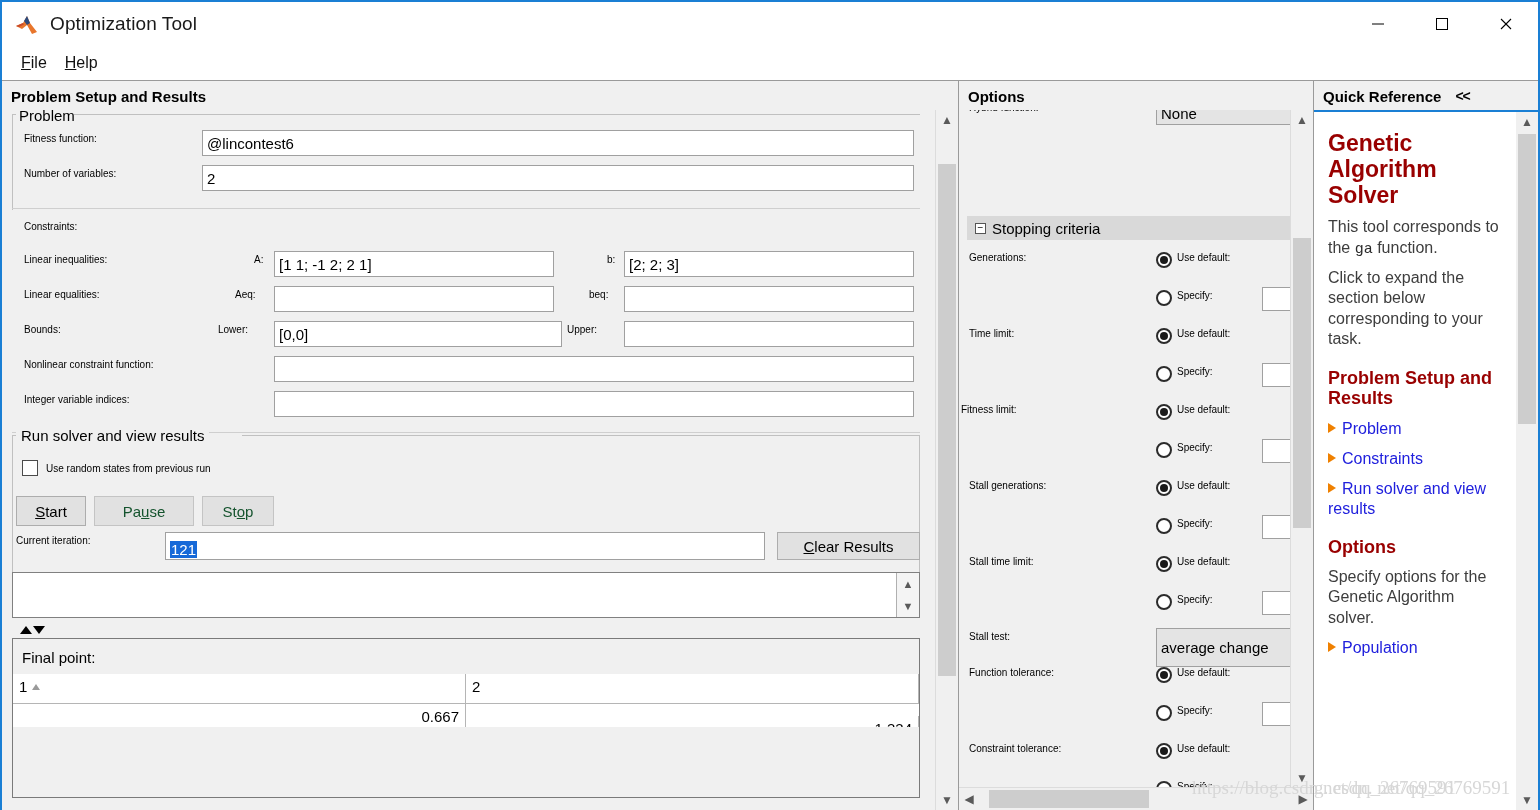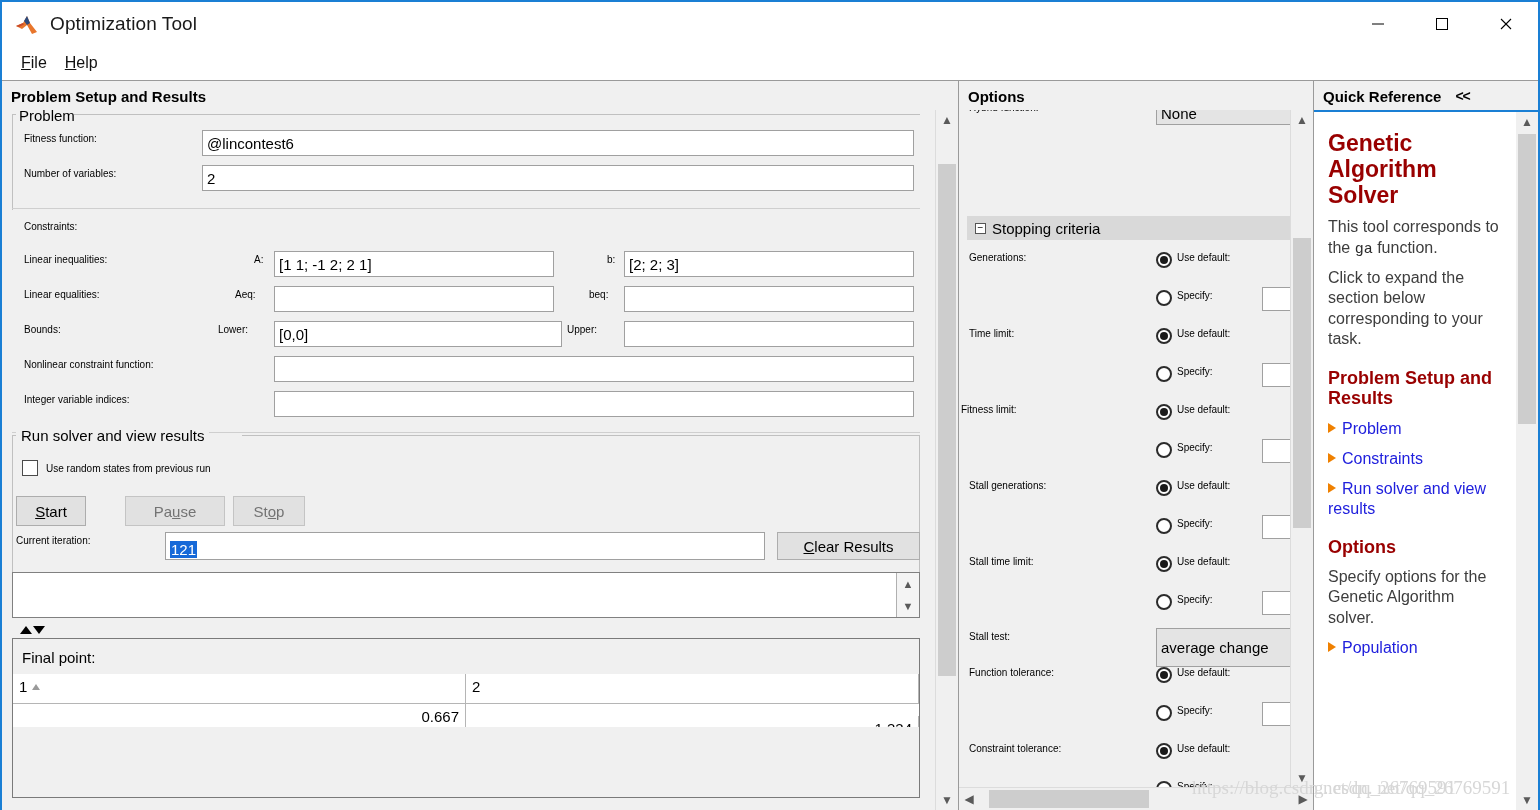--- a/index.html
+++ b/index.html
@@ -73,21 +73,21 @@
 
   .checkbox{
     width:16px;height:16px;box-sizing:border-box;border:1px solid #4a4a4a;background:#fff;
     display:inline-block;vertical-align:middle;
   }
   .btn{
     box-sizing:border-box;background:#e1e1e1;border:1px solid #adadad;
     font-size:15px;color:#000;display:flex;align-items:center;justify-content:center;
     font-family:"Liberation Sans",sans-serif;cursor:default;
   }
-  .btn.disabled{color:#737373;background:#e1e1e1;border-color:#c4c4c4;margin-left:31px;}
+  .btn.disabled{color:#14532d;background:#e1e1e1;border-color:#c4c4c4;}
 
   .sel-text{background:#1669d8;color:#ffffff;padding:0 1px;}
 
   
   .spin{position:absolute;box-sizing:border-box;background:#f4f4f4;border-left:1px solid #b0b0b0;
         display:flex;flex-direction:column;align-items:center;justify-content:space-around;}
   .chev{font-size:11px;color:#5a5a5a;line-height:1;}
 
   
   .vscroll{position:absolute;width:22px;background:#f0f0f0;border-left:1px solid #dcdcdc;}

